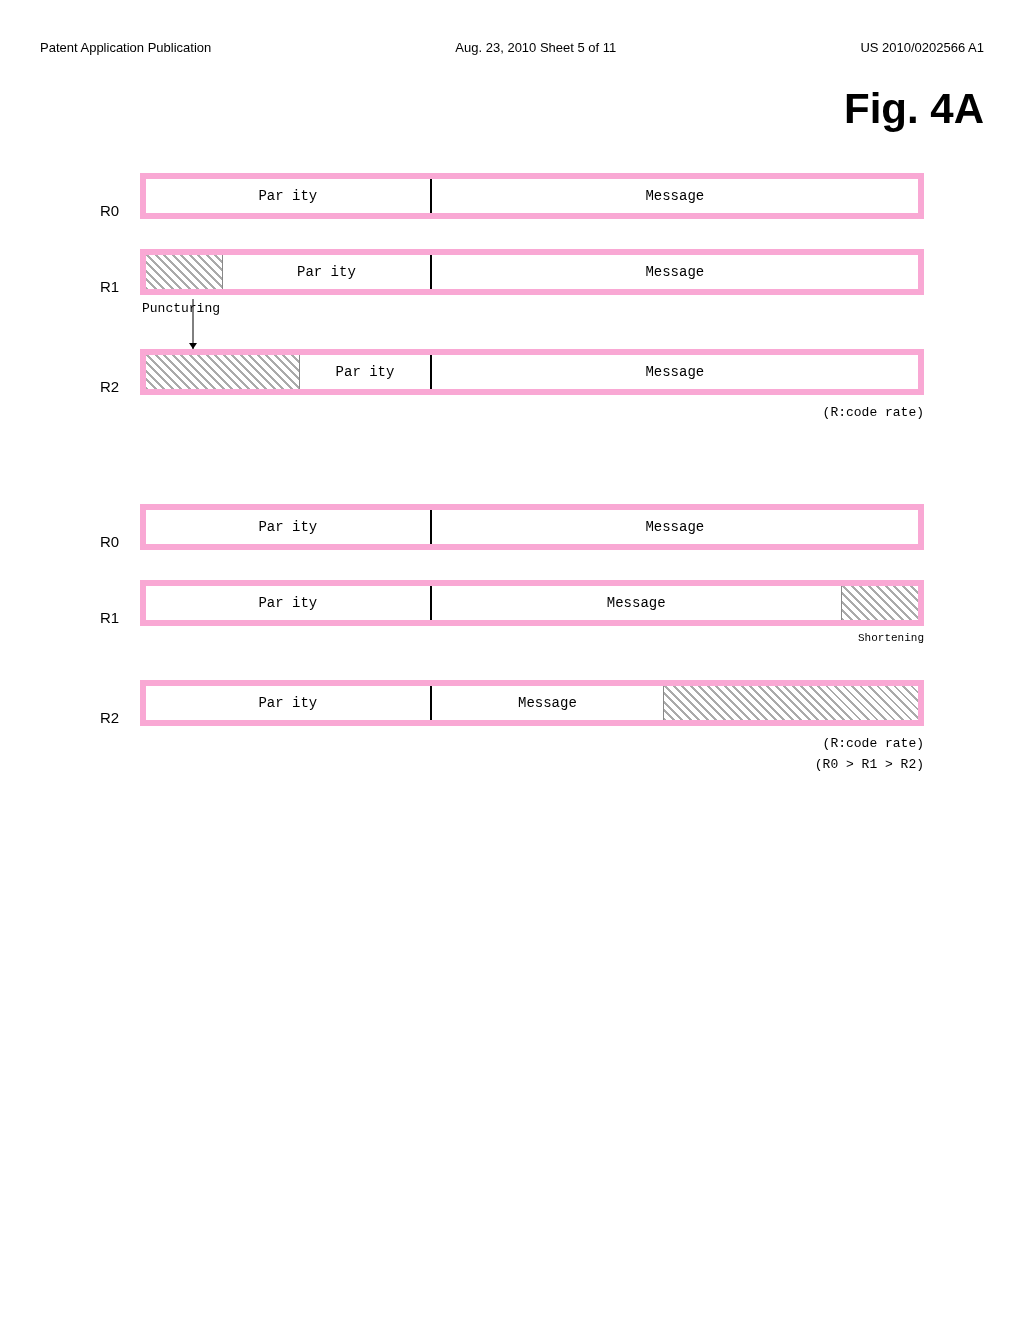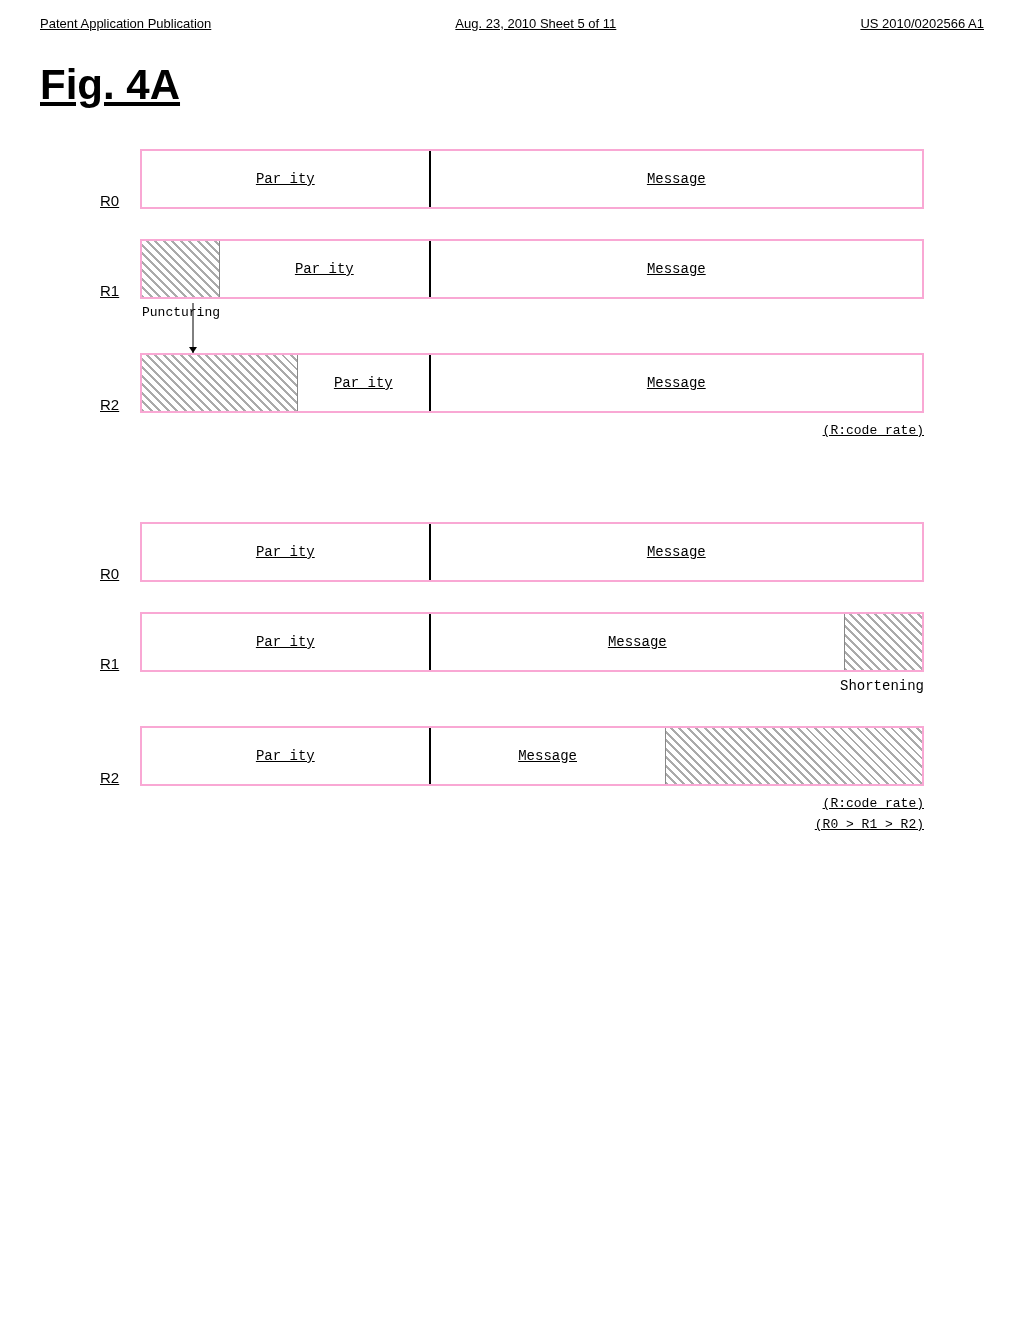--- a/index.html
+++ b/index.html
@@ -10,35 +10,34 @@
       min-height: 1320px;
       position: relative;
       color: #000;
     }
 
     .page {
       width: 1024px;
       min-height: 1320px;
       background: #fff;
       position: relative;
-      padding: 16px 40px;
-      text-decoration: underline;
+      padding: 40px 40px;
     }
 
     .header {
       display: flex;
       justify-content: space-between;
       align-items: center;
       font-size: 13px;
       margin-bottom: 30px;
       font-family: Arial, sans-serif;
     }
 
     .fig-title {
-      text-align: left;
+      text-align: right;
       font-size: 42px;
       font-weight: bold;
       font-family: Arial, sans-serif;
       margin: 30px 0 40px 0;
     }
 
     .row {
       display: flex;
       align-items: flex-end;
       margin-bottom: 18px;
@@ -47,22 +46,22 @@
 
     .row-label {
       width: 40px;
       font-size: 15px;
       font-family: Arial, sans-serif;
       flex-shrink: 0;
     }
 
     .block-container {
       display: flex;
-      border: 2px solid #f9a8d4;
-      height: 60px;
+      border: 6px solid #f9a8d4;
+      height: 46px;
       flex: 1;
       overflow: hidden;
     }
 
     .parity-block {
       display: flex;
       align-items: center;
       justify-content: center;
       font-size: 14px;
       font-family: 'Courier New', Courier, monospace;
@@ -177,21 +176,21 @@
 
           <div style="width:37%; display:flex; align-items:center; justify-content:center; font-size:14px; font-family:'Courier New',Courier,monospace; border-right:2px solid #000; flex-shrink:0;">Par ity</div>
 
           <div style="flex:1; display:flex; align-items:center; justify-content:center; font-size:14px; font-family:'Courier New',Courier,monospace;">Message</div>
 
           <div style="width:10%; background-image: repeating-linear-gradient(45deg,#aaa 0px,#aaa 2px,#fff 2px,#fff 6px); border-left: 1px solid #888; flex-shrink:0;"></div>
         </div>
       </div>
 
       <div style="position:relative; height:50px; margin-left:40px;">
-        <div style="position:absolute; right:0px; top:2px; font-size:14px; font-family:'Courier New',Courier,monospace;">Shortening</div>
+        <div style="position:absolute; right:0px; top:2px; font-size:11px; font-family:'Courier New',Courier,monospace;">Shortening</div>
 
         <svg style="position:absolute; left:0; top:0; width:100%; height:100%;">
 
           <line x1="880" y1="0" x2="880" y2="50" stroke="#000" stroke-width="1"></line>
           <polygon points="876,44 884,44 880,50" fill="#000"></polygon>
         </svg>
       </div>
 
       <div class="row" style="margin-bottom:8px;">
         <div class="row-label">R2</div>

